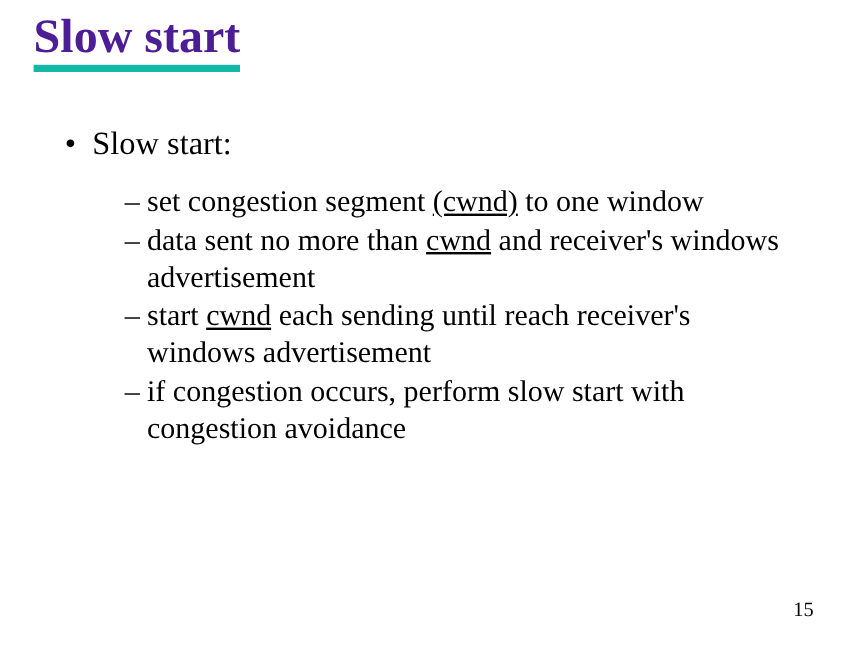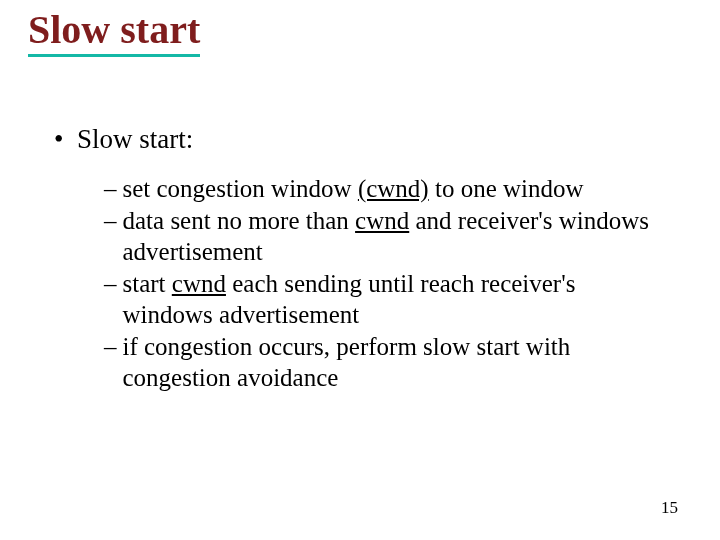--- a/index.html
+++ b/index.html
@@ -17,36 +17,35 @@
     height: 540px;
     position: relative;
     box-sizing: border-box;
   }
   .title {
     position: absolute;
     left: 28px;
     top: 8px;
     font-size: 40px;
     font-weight: bold;
-    color: #7f1d1d;
-    border-bottom: 3px solid #14b8a6;
+    color: #4c1d95;
+    border-bottom: 6px solid #14b8a6;
     padding-bottom: 2px;
     line-height: 1.1;
   }
   .content {
     position: absolute;
     left: 54px;
     top: 104px;
     right: 40px;
     font-size: 27px;
     line-height: 1.18;
   }
   .b1 {
     margin-bottom: 18px;
-    margin-top: 20px;
   }
   .b1 .bullet {
     display: inline-block;
     vertical-align: top;
   }
   .b1 .text {
     display: inline;
   }
   .sub {
     margin-left: 50px;
@@ -87,21 +86,21 @@
 
   <div class="content">
     <div class="b1">
       <span class="bullet">•</span>
       <span class="text">&nbsp;<span>Slow start:</span></span>
     </div>
     <div class="sub">
 
       <div class="item">
         <div class="dash">–</div>
-        <div class="txt"><span>set congestion window  </span><span class="it ul">(cwnd)</span><span> to one window</span></div>
+        <div class="txt"><span>set congestion segment  </span><span class="it ul">(cwnd)</span><span> to one window</span></div>
       </div>
 
       <div class="item">
         <div class="dash">–</div>
         <div class="txt"><span>data sent no more than </span><span class="it ul">cwnd</span><span> and  receiver's windows advertisement</span></div>
       </div>
 
       <div class="item">
         <div class="dash">–</div>
         <div class="txt"><span>start </span><span class="it ul">cwnd</span><span> each sending until reach receiver's windows advertisement</span></div>

